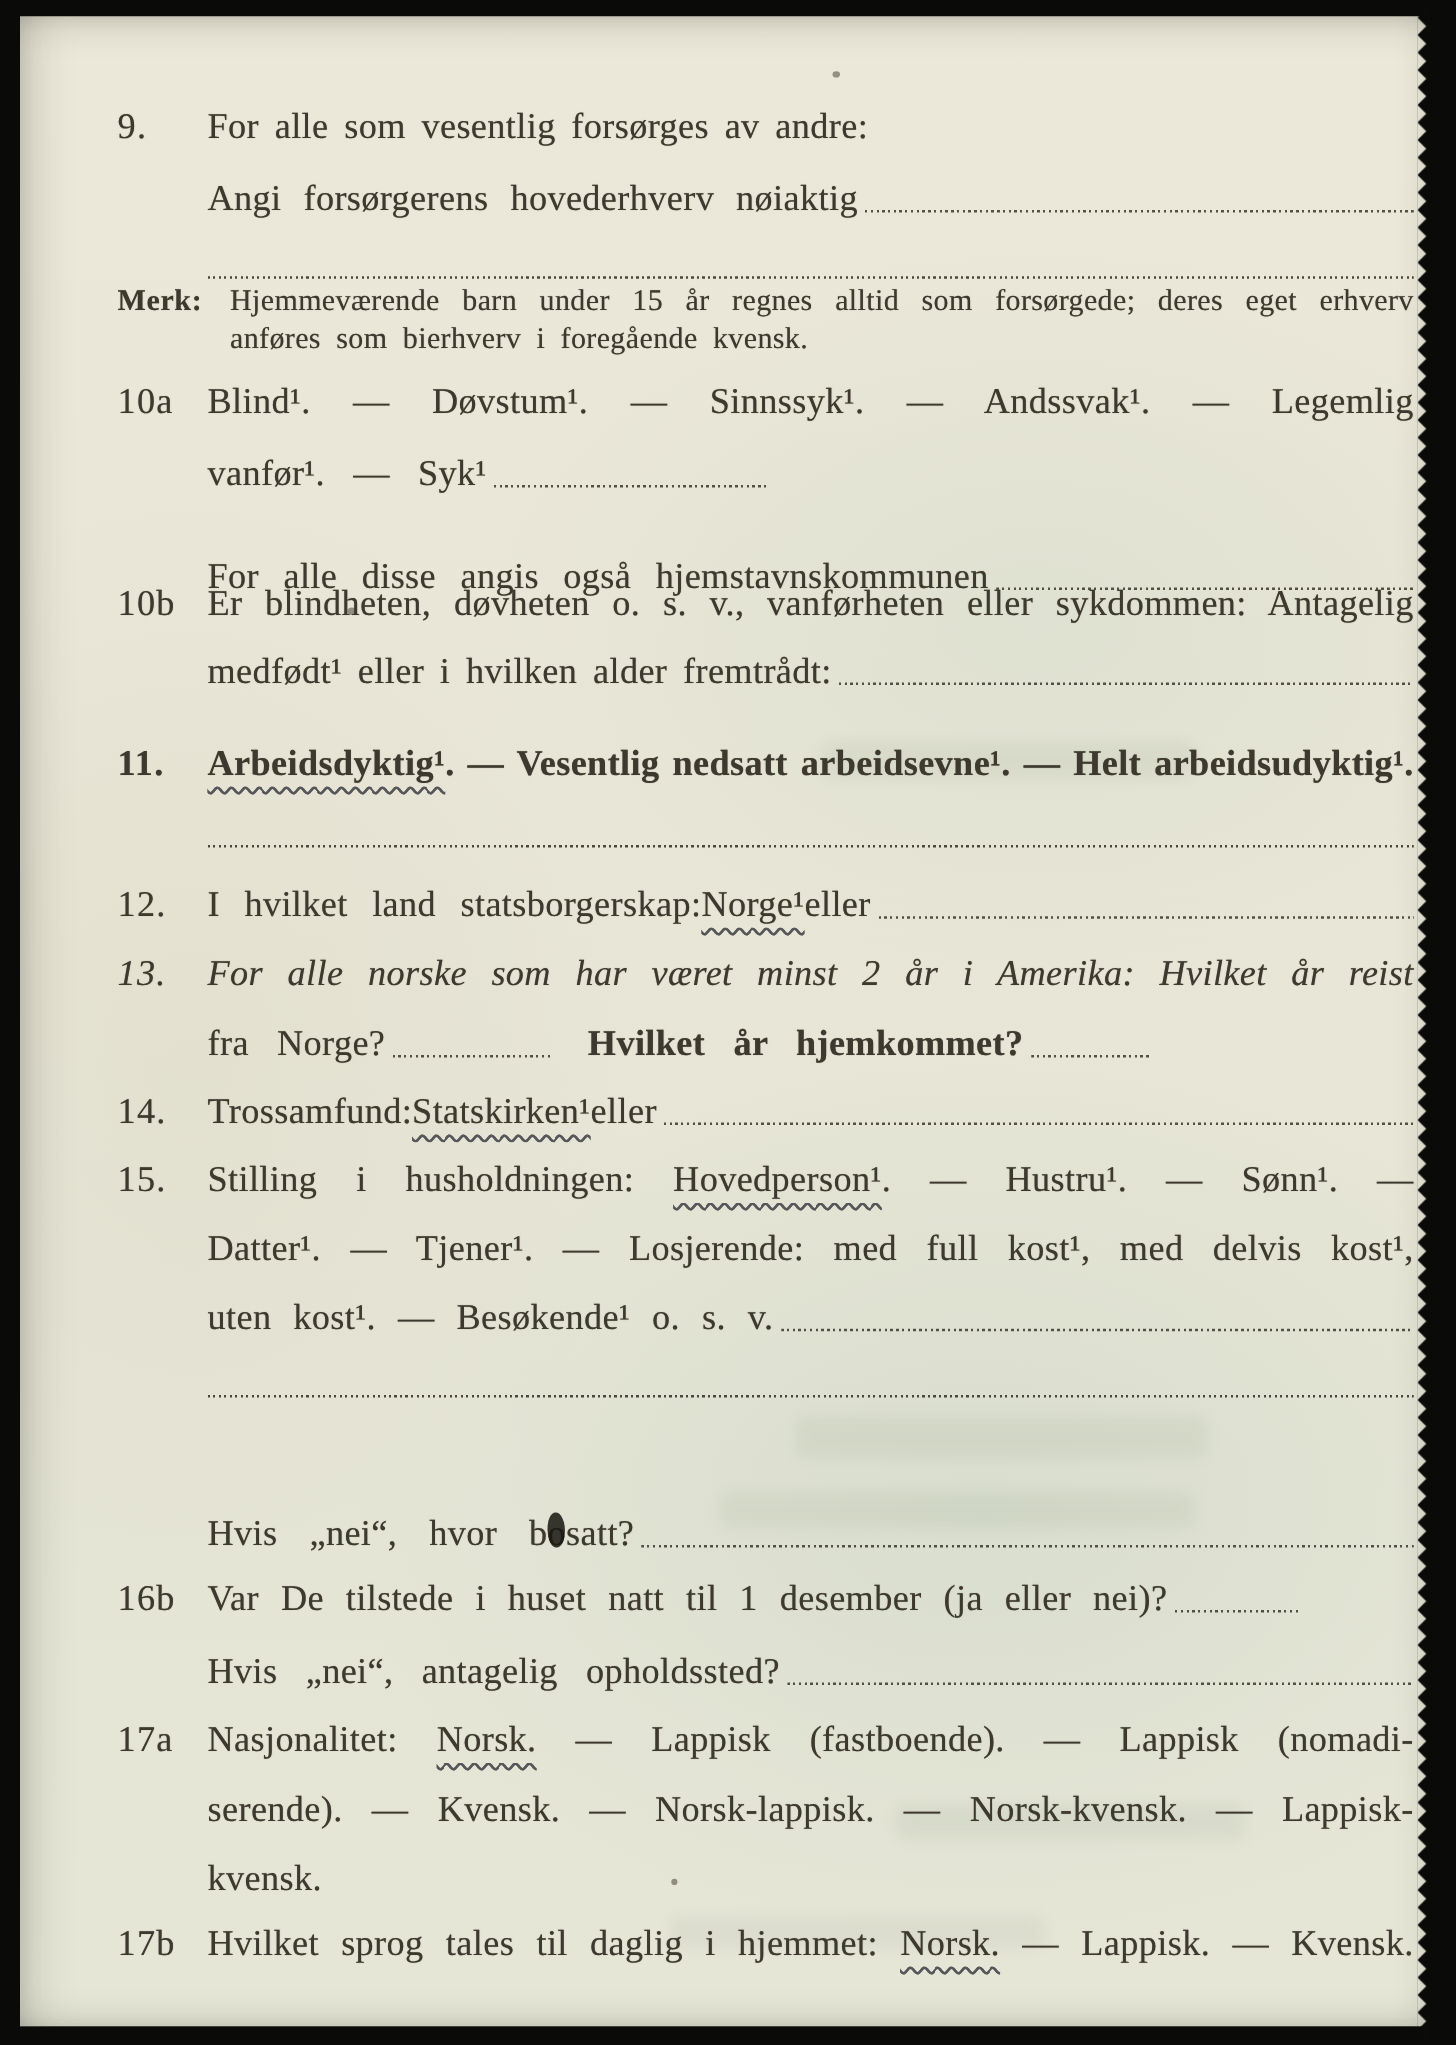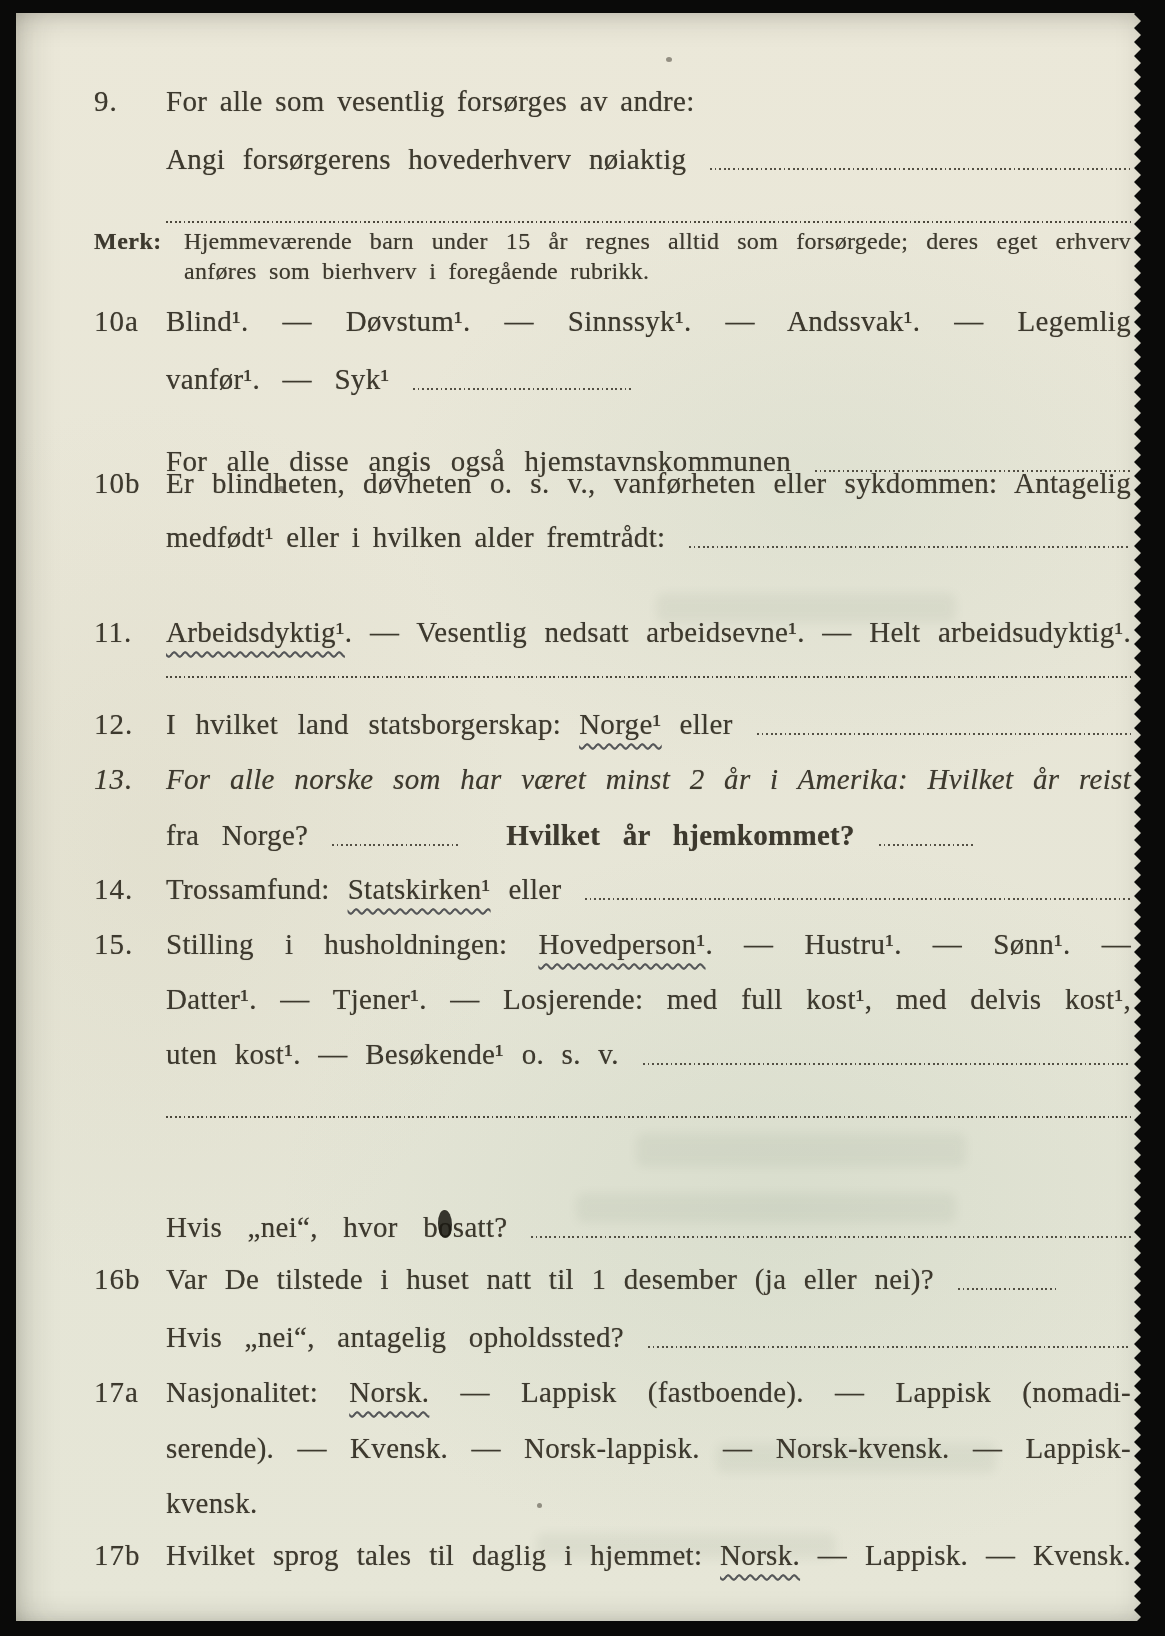--- a/index.html
+++ b/index.html
@@ -26,21 +26,21 @@
   
   #edge-right{position:absolute;left:1134px;top:0;width:31px;height:1636px;}
   
   .row{
     position:absolute;left:150px;width:965px;
     font-size:29px;line-height:38px;color:#3d392e;
     letter-spacing:.3px;
     text-shadow:0 0 .7px rgba(55,50,38,.55);
     white-space:nowrap;
   }
-  .flexrow{display:flex;align-items:flex-end;gap:18px;}
+  .flexrow{display:flex;align-items:flex-end;}
   .jrow{display:block;text-align:justify;text-align-last:justify;white-space:normal;}
   .num{
     position:absolute;left:-72px;top:0;width:64px;
     font-size:29px;color:#3d392e;letter-spacing:1px;
   }
   .leader{
     height:3px;align-self:flex-end;margin:0 0 8px 6px;
     background-image:repeating-linear-gradient(90deg,rgba(58,54,43,.85) 0 1.8px,transparent 1.8px 4.6px);
     background-size:100% 2px;background-position:0 bottom;background-repeat:no-repeat;
   }
@@ -91,21 +91,21 @@
     <span class="leader grow"></span>
   </div>
 
   <div class="rule" style="top:207px;"></div>
 
   <div class="row merk jrow" style="top:213px;left:168px;width:947px;">
     <span class="num">Merk:</span>
     <span>Hjemmeværende barn under 15 år regnes alltid som forsørgede; deres eget erhverv</span>
   </div>
   <div class="row merk" style="top:243px;left:168px;width:947px;word-spacing:6px;">
-    <span>anføres som bierhverv i foregående rubrikk.</span>
+    <span>anføres som bierhverv i foregående kvensk.</span>
   </div>
 
   <div class="row jrow" style="top:289px;">
     <span class="num">10a</span>
     <span>Blind¹. — Døvstum¹. — Sinnssyk¹. — Andssvak¹. — Legemlig</span>
   </div>
   <div class="row flexrow" style="top:347px;word-spacing:15px;">
     <span>vanfør¹. — Syk¹</span>
     <span class="leader" style="width:220px;"></span>
   </div>
@@ -116,21 +116,21 @@
 
   <div class="row jrow" style="top:451px;">
     <span class="num">10b</span>
     <span>Er blindheten, døvheten o. s. v., vanførheten eller sykdommen: Antagelig</span>
   </div>
   <div class="row flexrow" style="top:505px;word-spacing:5px;">
     <span>medfødt¹ eller i hvilken alder fremtrådt:</span>
     <span class="leader grow"></span>
   </div>
 
-  <div class="row jrow" style="top:600px;">
+  <div class="row jrow" style="top:579px;font-weight:bold;">
     <span class="num">11.</span>
     <span class="wavy">Arbeidsdyktig¹</span><span>. — Vesentlig nedsatt arbeidsevne¹. — Helt arbeidsudyktig¹.</span>
   </div>
 
   <div class="rule" style="top:662px;"></div>
 
   <div class="row flexrow" style="top:692px;word-spacing:12px;">
     <span class="num">12.</span>
     <span>I hvilket land statsborgerskap: </span>
     <span class="wavy">Norge¹</span>

